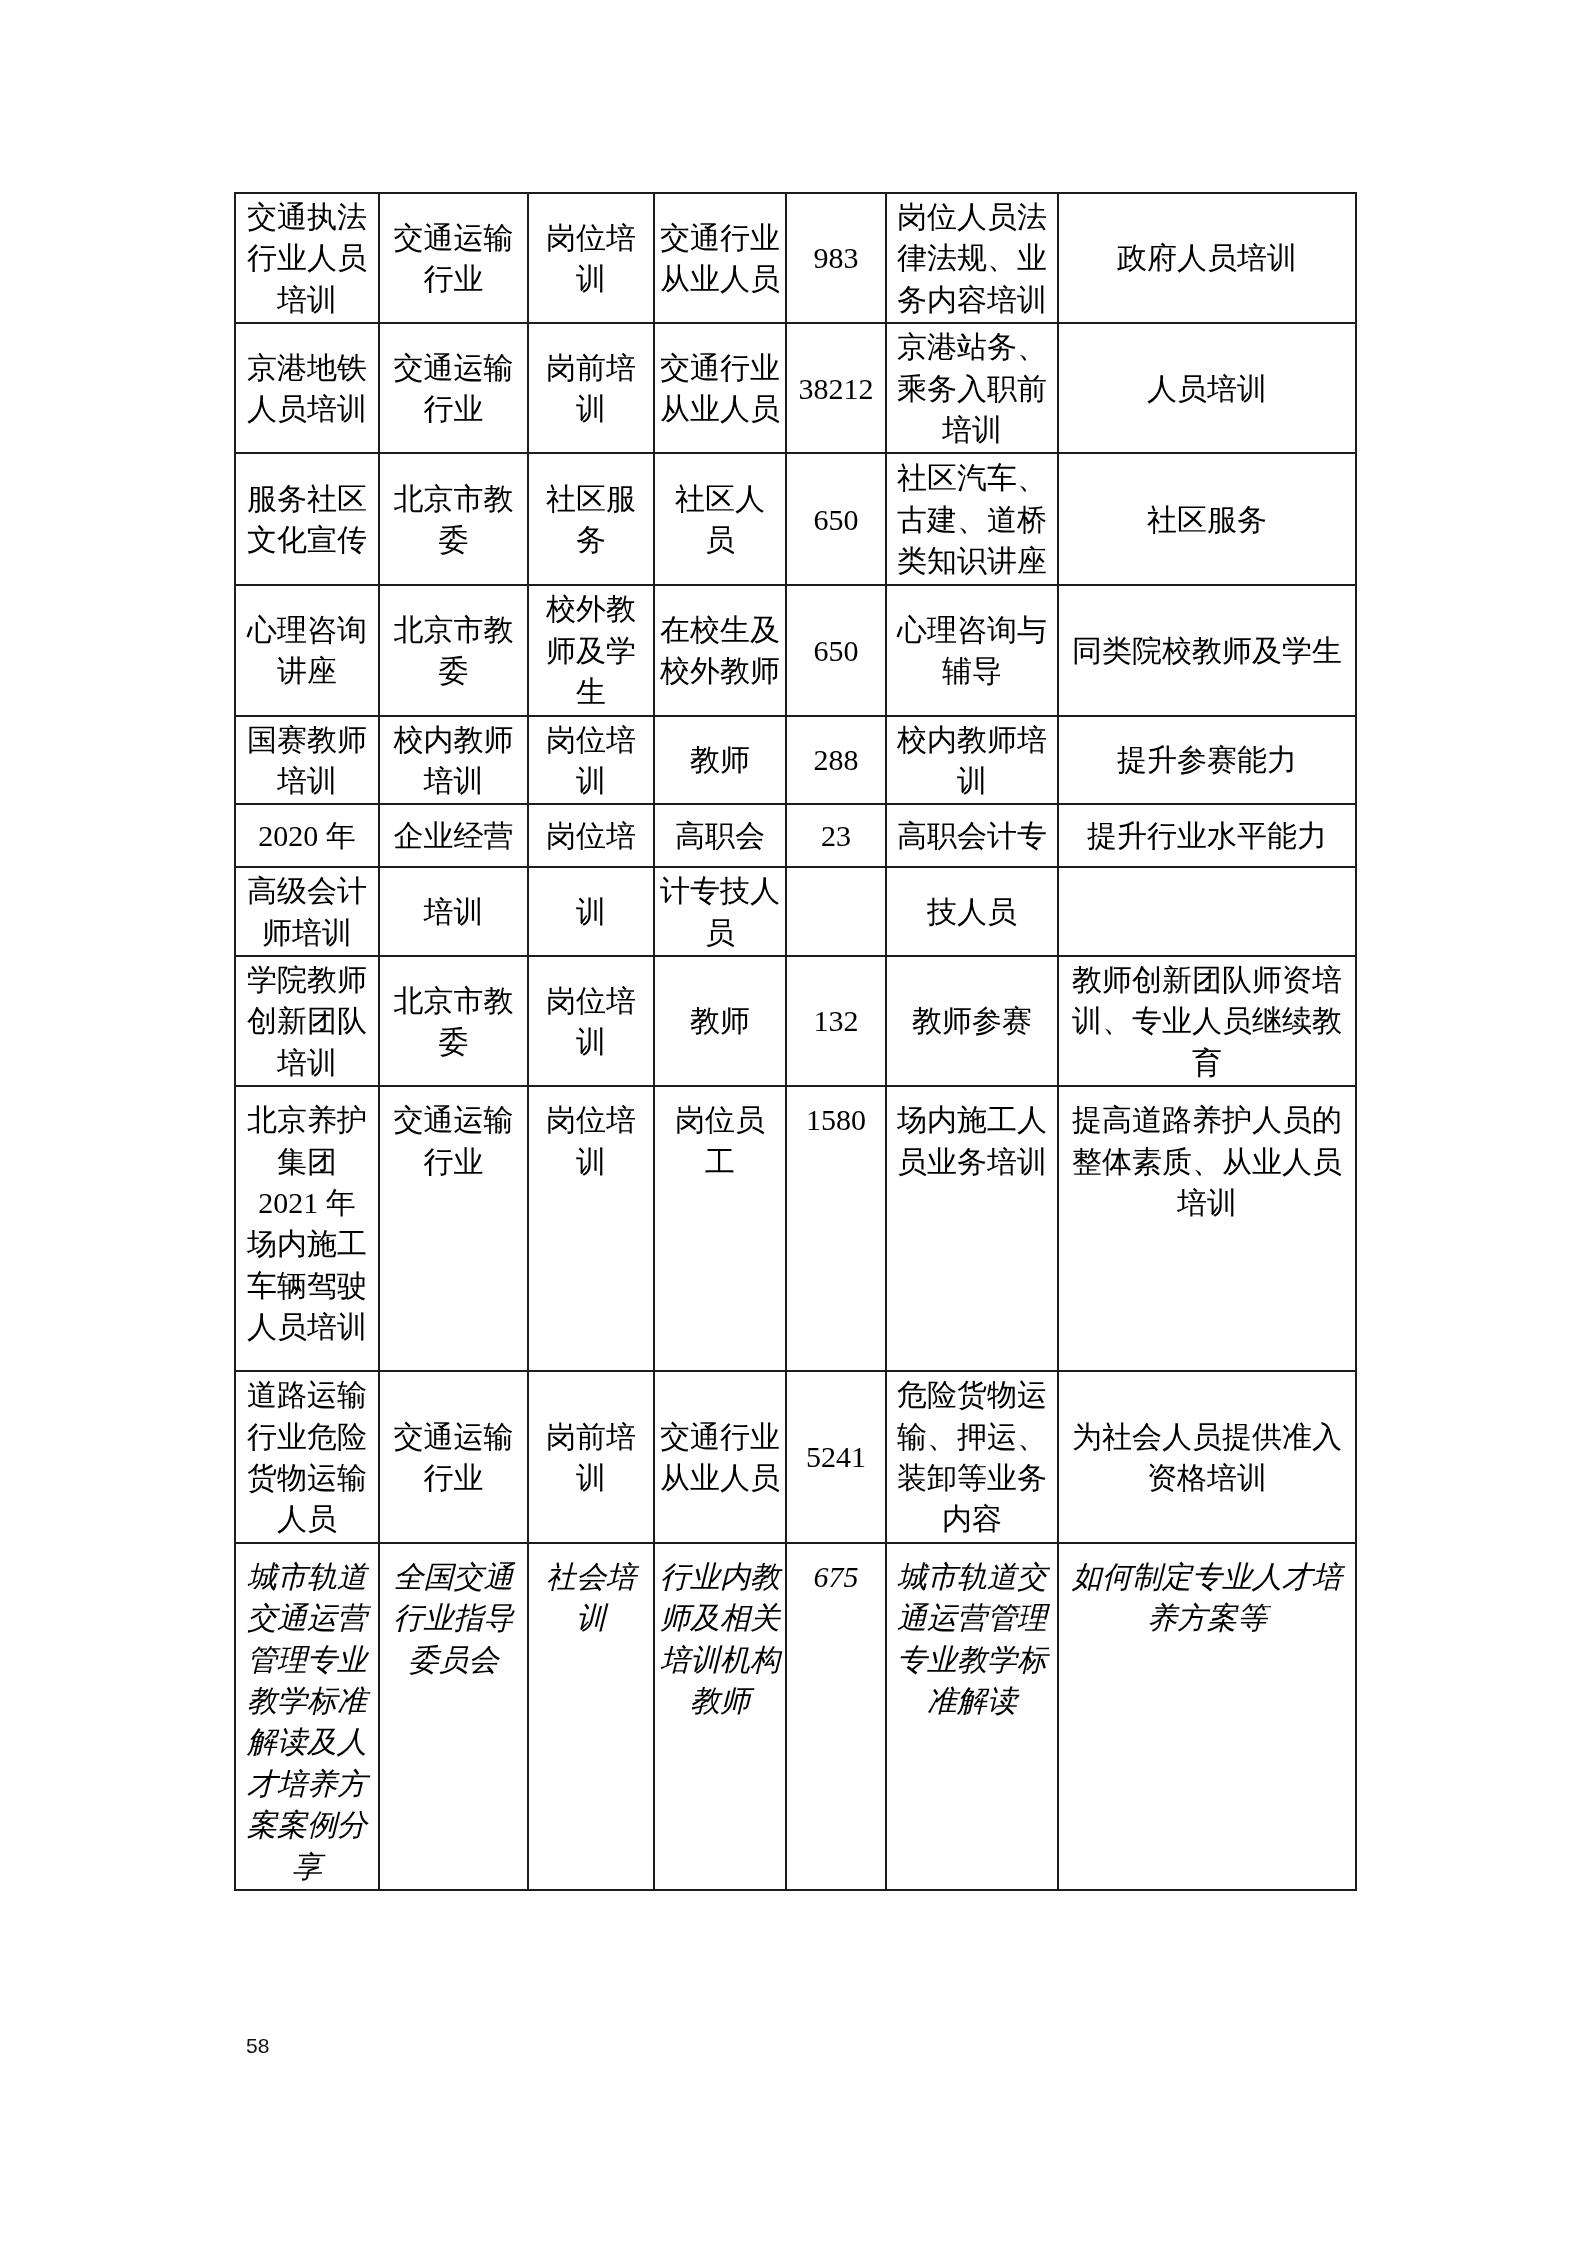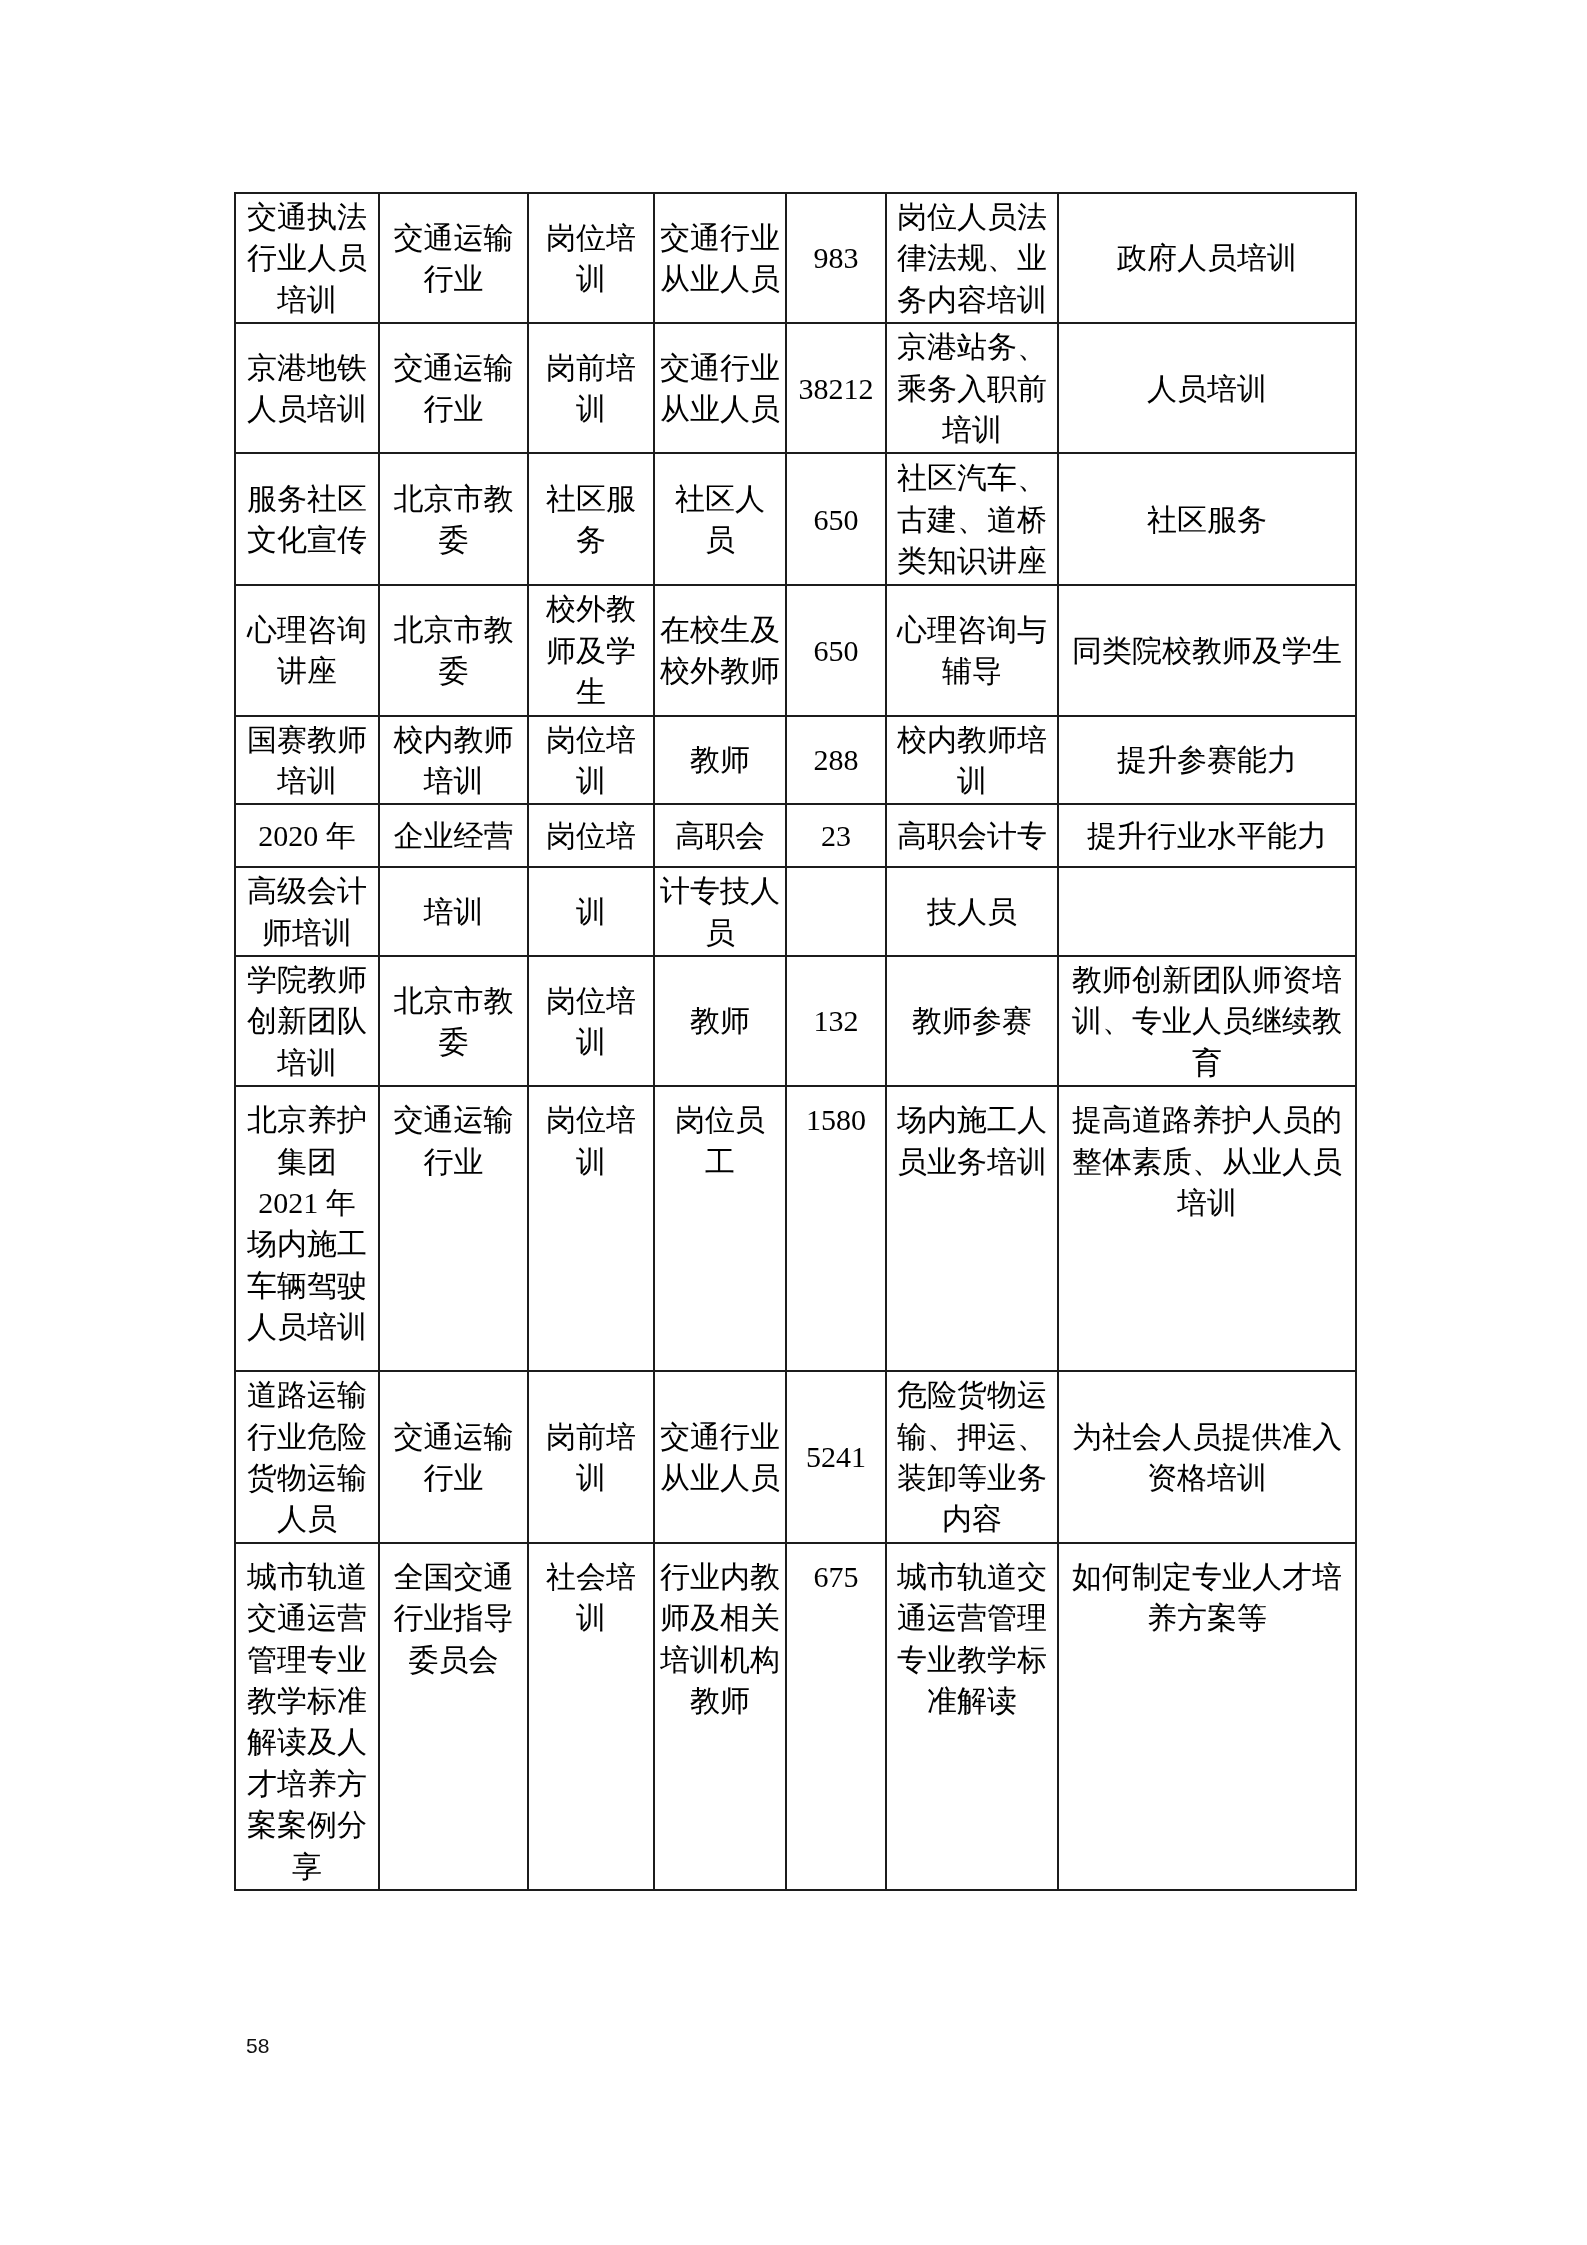--- a/index.html
+++ b/index.html
@@ -205,21 +205,21 @@
           <td>交通行业
 从业人员</td>
           <td>5241</td>
           <td>危险货物运
 输、押运、
 装卸等业务
 内容</td>
           <td>为社会人员提供准入
 资格培训</td>
         </tr>
-        <tr class="vtop" style="height: 320px;">
+        <tr class="vtop" style="height: 320px; font-style: italic;">
           <td>城市轨道
 交通运营
 管理专业
 教学标准
 解读及人
 才培养方
 案案例分
 享</td>
           <td>全国交通
 行业指导

